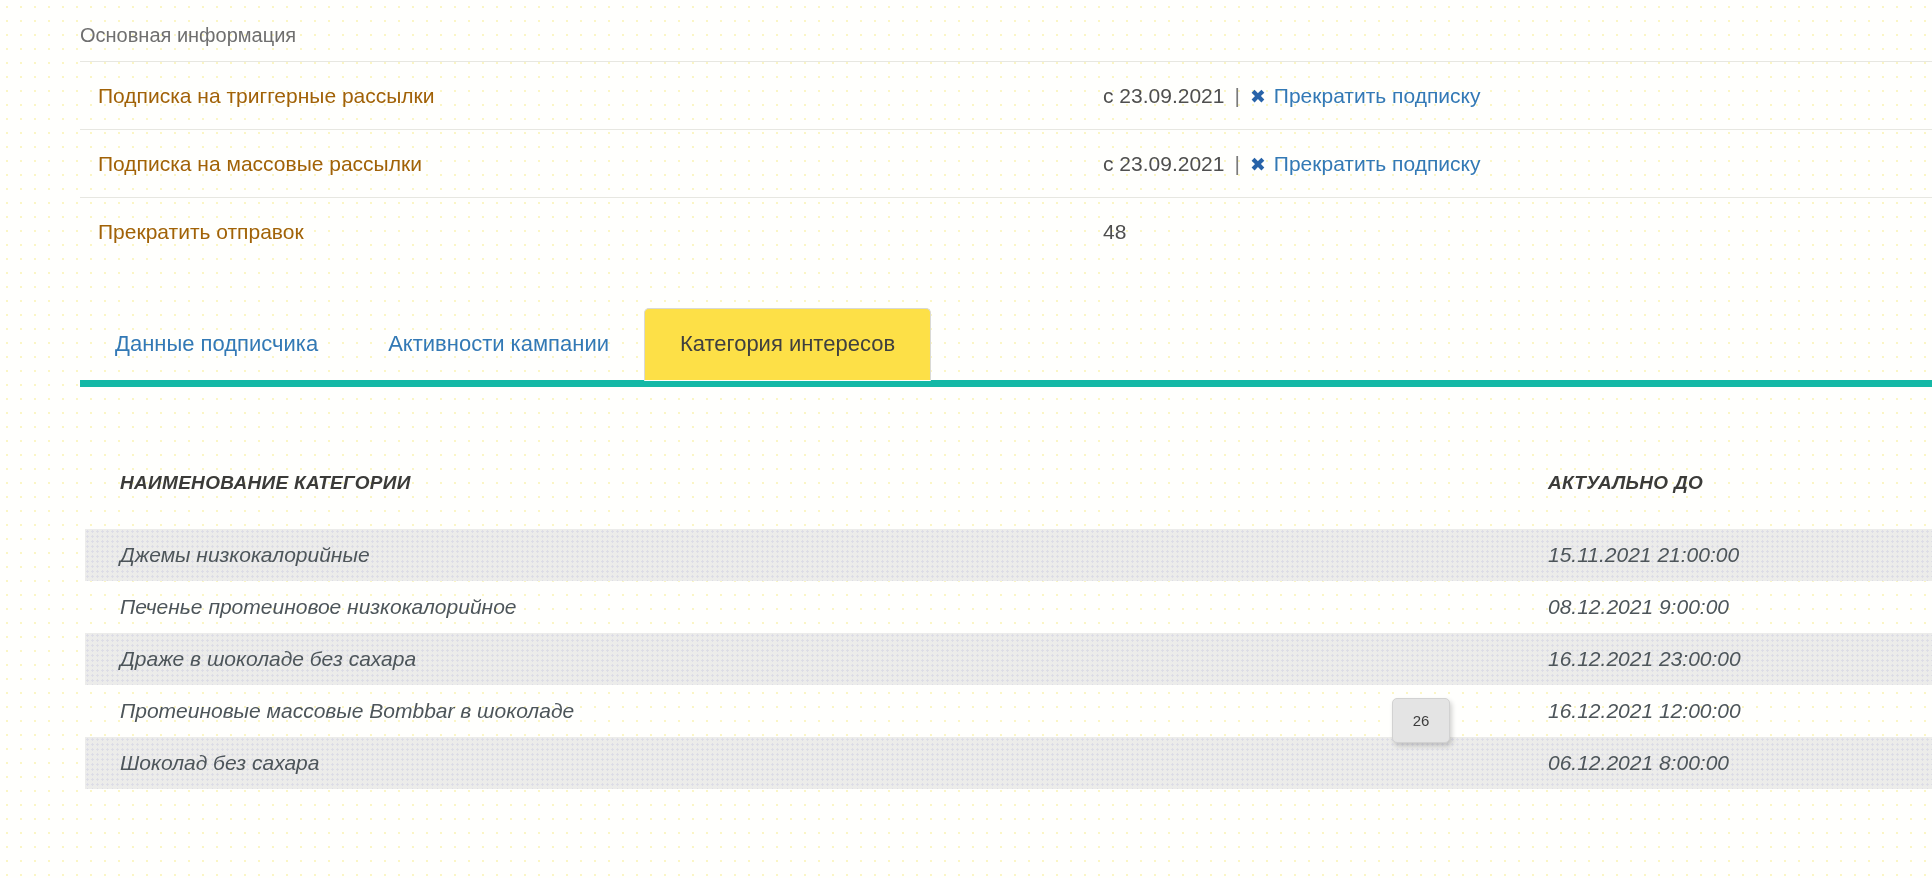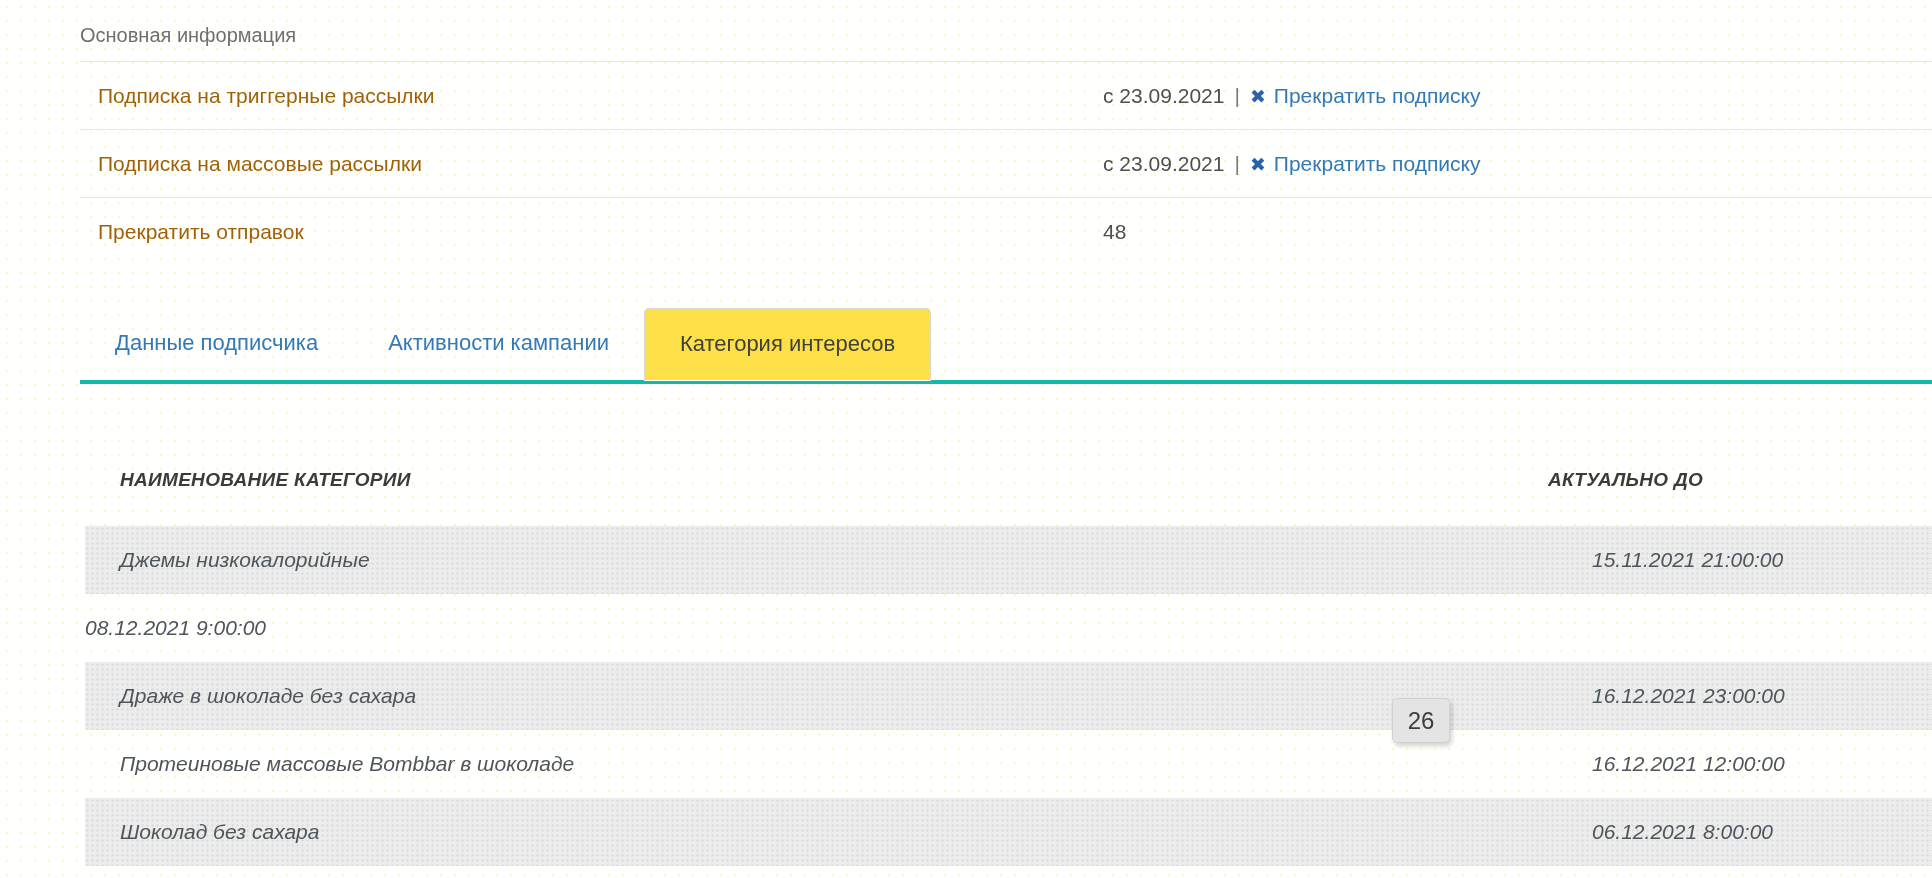--- a/index.html
+++ b/index.html
@@ -42,22 +42,23 @@
   .x-icon {
     color: #2863a8;
     font-weight: bold;
     font-size: 19px;
     margin-right: 8px;
   }
 
   
   .tabs {
     display: flex;
+    align-items: flex-end;
     margin: 43px 0 0 80px;
-    border-bottom: 4px solid #14b8a6;
+    border-bottom: 7px solid #14b8a6;
   }
   .tab {
     font-size: 22px;
     padding: 22px 35px 23px 35px;
     color: #3379b5;
     cursor: pointer;
     white-space: nowrap;
   }
   .tab.active {
     color: #3f3f3f;
@@ -84,24 +85,23 @@
   .t-header .col2, .t-row .col2 { flex: 1; }
   .t-header span {
     font-size: 19px;
     font-weight: bold;
     color: #3b3b39;
     letter-spacing: 0.3px;
   }
   .t-row {
     display: flex;
     align-items: center;
-    height: 68px;
+    height: 52px;
     font-size: 21px;
     color: #4d555a;
-    gap: 44px;
   }
   .t-row.striped {
     background-color: #ececе9;
     background-color: #ececea;
     background-image: radial-gradient(rgba(205,205,225,0.5) 1px, transparent 1.1px);
     background-size: 5px 5px;
   }
 
   
   .count-badge {
@@ -110,21 +110,21 @@
     top: 698px;
     width: 58px;
     height: 45px;
     background: #e4e4e4;
     border: 1px solid #d2d2d2;
     border-radius: 5px;
     box-shadow: 2px 3px 5px rgba(0,0,0,0.18);
     display: flex;
     align-items: center;
     justify-content: center;
-    font-size: 24px;
+    font-size: 15px;
     color: #3d3d3d;
   }
 </style>
 </head>
 <body>
 
 <div class="section-title">Основная информация</div>
 
 <div class="info-list">
 
@@ -159,20 +159,21 @@
   <div class="t-header">
     <div class="col1"><span>НАИМЕНОВАНИЕ КАТЕГОРИИ</span></div>
     <div class="col2"><span>АКТУАЛЬНО ДО</span></div>
   </div>
 
   <div class="t-row striped">
     <div class="col1">Джемы низкокалорийные</div>
     <div class="col2">15.11.2021 21:00:00</div>
   </div>
   <div class="t-row">
+    <div class="col1">Печенье протеиновое низкокалорийное</div>
     <div class="col2">08.12.2021 9:00:00</div>
   </div>
   <div class="t-row striped">
     <div class="col1">Драже в шоколаде без сахара</div>
     <div class="col2">16.12.2021 23:00:00</div>
   </div>
   <div class="t-row">
     <div class="col1">Протеиновые массовые Bombbar в шоколаде</div>
     <div class="col2">16.12.2021 12:00:00</div>
   </div>

